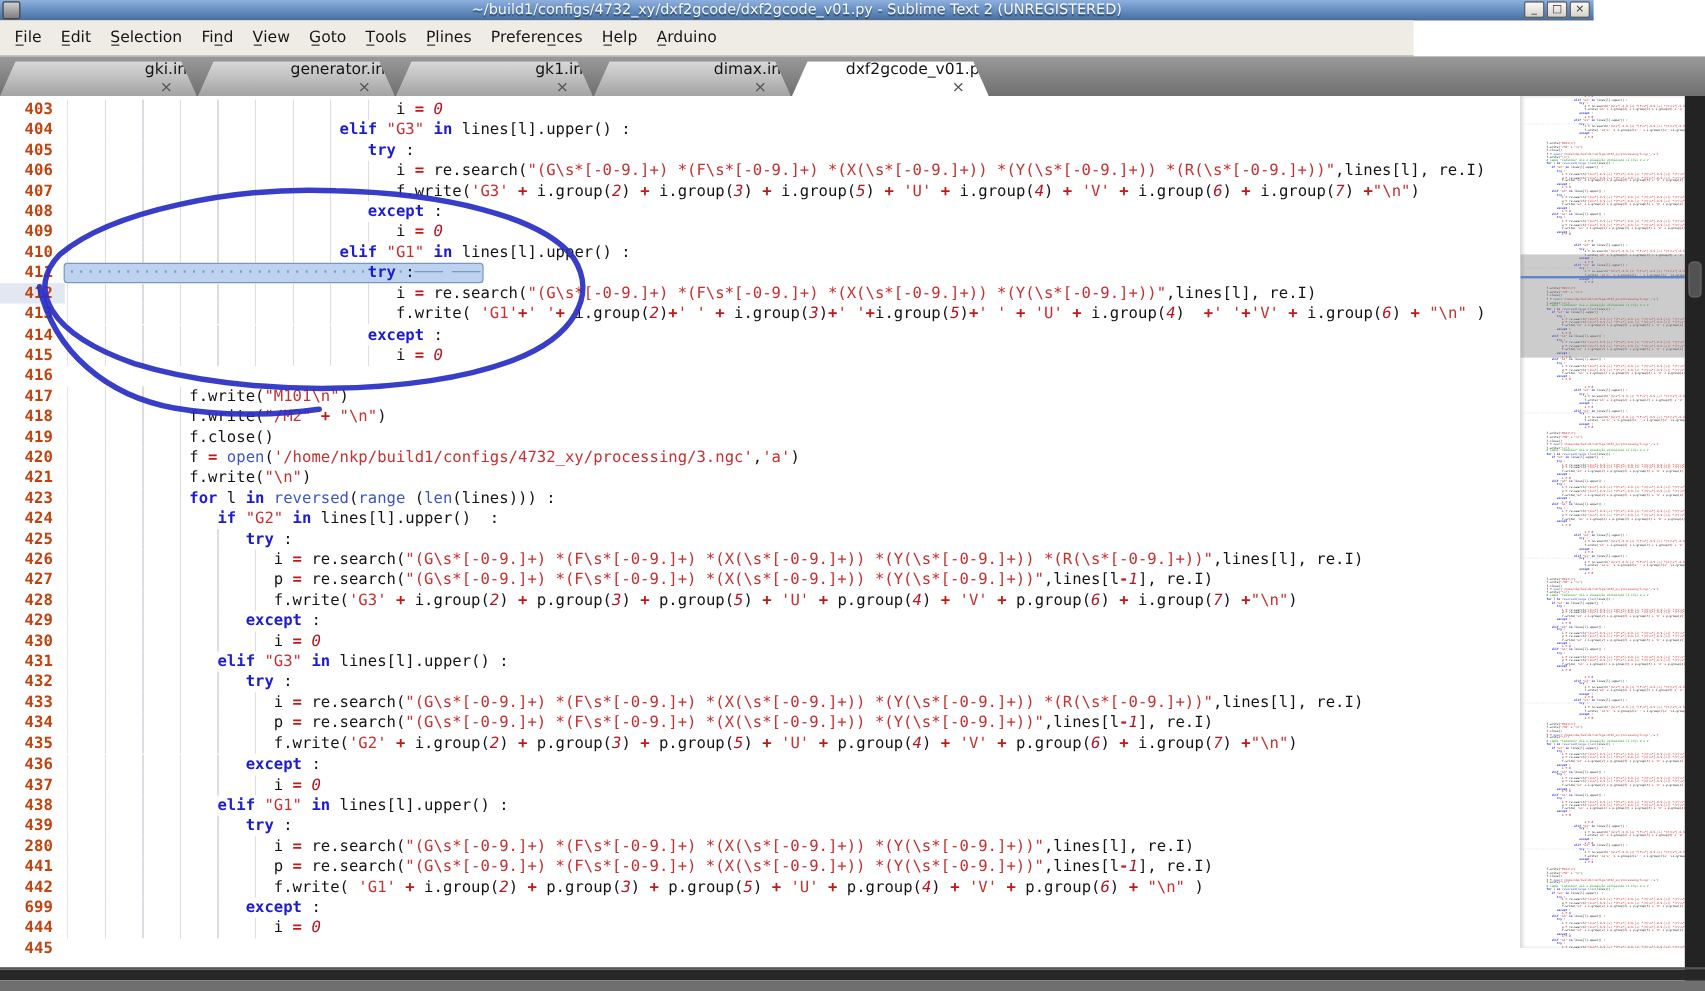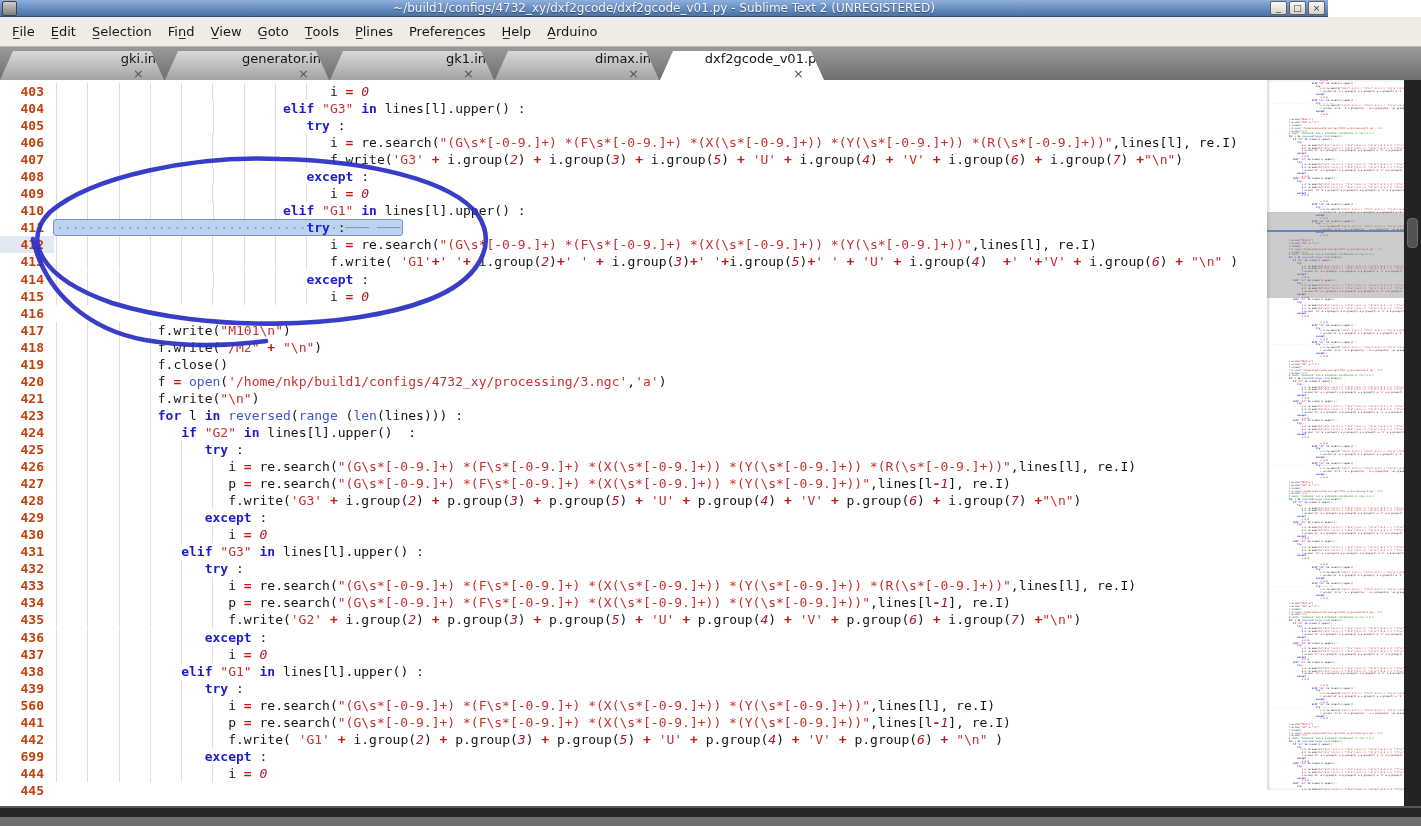--- a/index.html
+++ b/index.html
@@ -11,21 +11,21 @@
     display:flex;align-items:center;border-bottom:1px solid #33506f;box-sizing:border-box;}
   .appicon{width:13px;height:13px;margin-left:2px;border-radius:2px;
     background:linear-gradient(#cfcfcf,#7e7e7e);border:1px solid #444;}
   .titletext{position:absolute;left:0;right:0;text-align:center;color:#f5f8fc;
     font-size:12px;text-shadow:0 1px 1px rgba(0,0,0,.45);white-space:nowrap;}
   .winbtns{position:absolute;right:3px;top:1px;display:flex;gap:2px;}
   .winbtn{width:17px;height:14px;background:linear-gradient(#fbfaf8,#d6d2c9);
     border:1px solid #62605c;border-radius:2px;font-size:9px;line-height:12px;
     text-align:center;color:#333;box-sizing:border-box;}
   
-  .menubar{position:absolute;left:0;top:17px;width:1421px;height:30px;
+  .menubar{position:absolute;left:0;top:17px;width:1178px;height:30px;
     background:#efece6;border-bottom:1px solid #bcb8b0;box-sizing:border-box;
     display:flex;align-items:center;padding-left:4px;}
   .menuitem{padding:3px 8px;font-size:13px;color:#161616;white-space:nowrap;}
   
   .tabbar{position:absolute;left:0;top:47px;width:1421px;height:33px;
     background:linear-gradient(#9a9a9a,#6f6f6f);display:flex;align-items:flex-end;}
   .tab{height:29px;width:164px;display:flex;align-items:flex-end;justify-content:space-between;
     clip-path:polygon(13px 0,151px 0,164px 29px,0 29px);
     background:linear-gradient(#d9d9d9,#a3a3a3);margin-right:1px;flex-direction:column;}
   .tab.active{background:#ffffff;}
@@ -150,21 +150,21 @@
     <div class="row"><div class="gut">430</div><div class="cl"><span class="ind" style="width: 22ch;"></span><span class="t-p">i </span><span class="t-o">=</span><span class="t-p"> </span><span class="t-n">0</span></div></div>
     <div class="row"><div class="gut">431</div><div class="cl"><span class="ind" style="width: 16ch;"></span><span class="t-k">elif</span><span class="t-p"> </span><span class="t-s">"G3"</span><span class="t-p"> </span><span class="t-k">in</span><span class="t-p"> lines[l].upper() :</span></div></div>
     <div class="row"><div class="gut">432</div><div class="cl"><span class="ind" style="width: 19ch;"></span><span class="t-k">try</span><span class="t-p"> :</span></div></div>
     <div class="row"><div class="gut">433</div><div class="cl"><span class="ind" style="width: 22ch;"></span><span class="t-p">i </span><span class="t-o">=</span><span class="t-p"> re.search(</span><span class="t-s">"(G\s*[-0-9.]+) *(F\s*[-0-9.]+) *(X(\s*[-0-9.]+)) *(Y(\s*[-0-9.]+)) *(R(\s*[-0-9.]+))"</span><span class="t-p">,lines[l], re.I)</span></div></div>
     <div class="row"><div class="gut">434</div><div class="cl"><span class="ind" style="width: 22ch;"></span><span class="t-p">p </span><span class="t-o">=</span><span class="t-p"> re.search(</span><span class="t-s">"(G\s*[-0-9.]+) *(F\s*[-0-9.]+) *(X(\s*[-0-9.]+)) *(Y(\s*[-0-9.]+))"</span><span class="t-p">,lines[l</span><span class="t-o">-</span><span class="t-n">1</span><span class="t-p">], re.I)</span></div></div>
     <div class="row"><div class="gut">435</div><div class="cl"><span class="ind" style="width: 22ch;"></span><span class="t-p">f.write(</span><span class="t-s">'G2'</span><span class="t-p"> </span><span class="t-o">+</span><span class="t-p"> i.group(</span><span class="t-n">2</span><span class="t-p">) </span><span class="t-o">+</span><span class="t-p"> p.group(</span><span class="t-n">3</span><span class="t-p">) </span><span class="t-o">+</span><span class="t-p"> p.group(</span><span class="t-n">5</span><span class="t-p">) </span><span class="t-o">+</span><span class="t-p"> </span><span class="t-s">'U'</span><span class="t-p"> </span><span class="t-o">+</span><span class="t-p"> p.group(</span><span class="t-n">4</span><span class="t-p">) </span><span class="t-o">+</span><span class="t-p"> </span><span class="t-s">'V'</span><span class="t-p"> </span><span class="t-o">+</span><span class="t-p"> p.group(</span><span class="t-n">6</span><span class="t-p">) </span><span class="t-o">+</span><span class="t-p"> i.group(</span><span class="t-n">7</span><span class="t-p">) </span><span class="t-o">+</span><span class="t-s">"\n"</span><span class="t-p">)</span></div></div>
     <div class="row"><div class="gut">436</div><div class="cl"><span class="ind" style="width: 19ch;"></span><span class="t-k">except</span><span class="t-p"> :</span></div></div>
     <div class="row"><div class="gut">437</div><div class="cl"><span class="ind" style="width: 22ch;"></span><span class="t-p">i </span><span class="t-o">=</span><span class="t-p"> </span><span class="t-n">0</span></div></div>
     <div class="row"><div class="gut">438</div><div class="cl"><span class="ind" style="width: 16ch;"></span><span class="t-k">elif</span><span class="t-p"> </span><span class="t-s">"G1"</span><span class="t-p"> </span><span class="t-k">in</span><span class="t-p"> lines[l].upper() :</span></div></div>
     <div class="row"><div class="gut">439</div><div class="cl"><span class="ind" style="width: 19ch;"></span><span class="t-k">try</span><span class="t-p"> :</span></div></div>
-    <div class="row"><div class="gut">560</div><div class="cl"><span class="ind" style="width: 22ch;"></span><span class="t-p">i </span><span class="t-o">=</span><span class="t-p"> re.search(</span><span class="t-s">"(G\s*[-0-9.]+) *(F\s*[-0-9.]+) *(X(\s*[-0-9.]+)) *(Y(\s*[-0-9.]+))"</span><span class="t-p">,lines[l], re.I)</span></div></div>
+    <div class="row"><div class="gut">280</div><div class="cl"><span class="ind" style="width: 22ch;"></span><span class="t-p">i </span><span class="t-o">=</span><span class="t-p"> re.search(</span><span class="t-s">"(G\s*[-0-9.]+) *(F\s*[-0-9.]+) *(X(\s*[-0-9.]+)) *(Y(\s*[-0-9.]+))"</span><span class="t-p">,lines[l], re.I)</span></div></div>
     <div class="row"><div class="gut">441</div><div class="cl"><span class="ind" style="width: 22ch;"></span><span class="t-p">p </span><span class="t-o">=</span><span class="t-p"> re.search(</span><span class="t-s">"(G\s*[-0-9.]+) *(F\s*[-0-9.]+) *(X(\s*[-0-9.]+)) *(Y(\s*[-0-9.]+))"</span><span class="t-p">,lines[l</span><span class="t-o">-</span><span class="t-n">1</span><span class="t-p">], re.I)</span></div></div>
     <div class="row"><div class="gut">442</div><div class="cl"><span class="ind" style="width: 22ch;"></span><span class="t-p">f.write( </span><span class="t-s">'G1'</span><span class="t-p"> </span><span class="t-o">+</span><span class="t-p"> i.group(</span><span class="t-n">2</span><span class="t-p">) </span><span class="t-o">+</span><span class="t-p"> p.group(</span><span class="t-n">3</span><span class="t-p">) </span><span class="t-o">+</span><span class="t-p"> p.group(</span><span class="t-n">5</span><span class="t-p">) </span><span class="t-o">+</span><span class="t-p"> </span><span class="t-s">'U'</span><span class="t-p"> </span><span class="t-o">+</span><span class="t-p"> p.group(</span><span class="t-n">4</span><span class="t-p">) </span><span class="t-o">+</span><span class="t-p"> </span><span class="t-s">'V'</span><span class="t-p"> </span><span class="t-o">+</span><span class="t-p"> p.group(</span><span class="t-n">6</span><span class="t-p">) </span><span class="t-o">+</span><span class="t-p"> </span><span class="t-s">"\n"</span><span class="t-p"> )</span></div></div>
     <div class="row"><div class="gut">699</div><div class="cl"><span class="ind" style="width: 19ch;"></span><span class="t-k">except</span><span class="t-p"> :</span></div></div>
     <div class="row"><div class="gut">444</div><div class="cl"><span class="ind" style="width: 22ch;"></span><span class="t-p">i </span><span class="t-o">=</span><span class="t-p"> </span><span class="t-n">0</span></div></div>
     <div class="row"><div class="gut">445</div><div class="cl"></div></div>
   </div>
 
 <div class="minimap" id="minimap">
     <div class="mline"><span class="t-p">                                   i </span><span class="t-o">=</span><span class="t-p"> </span><span class="t-n">0</span></div>
     <div class="mline"><span class="t-p">                             </span><span class="t-k">elif</span><span class="t-p"> </span><span class="t-s">"G3"</span><span class="t-p"> </span><span class="t-k">in</span><span class="t-p"> lines[l].upper() :</span></div>

